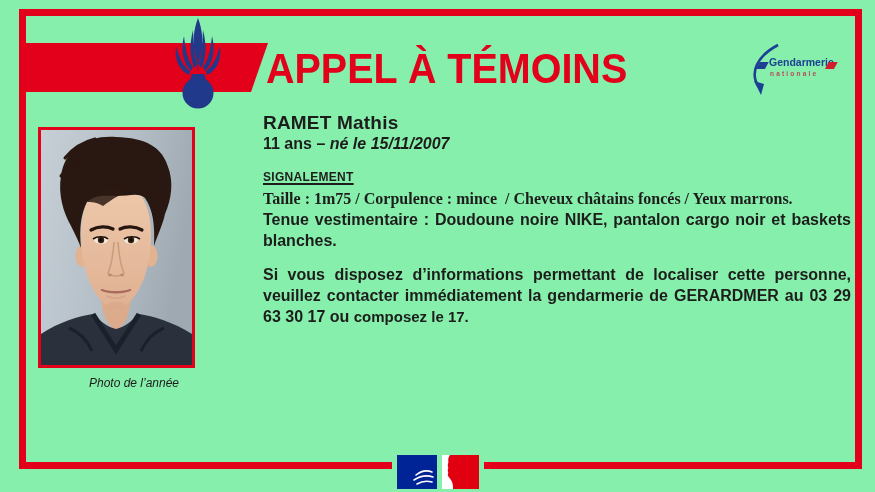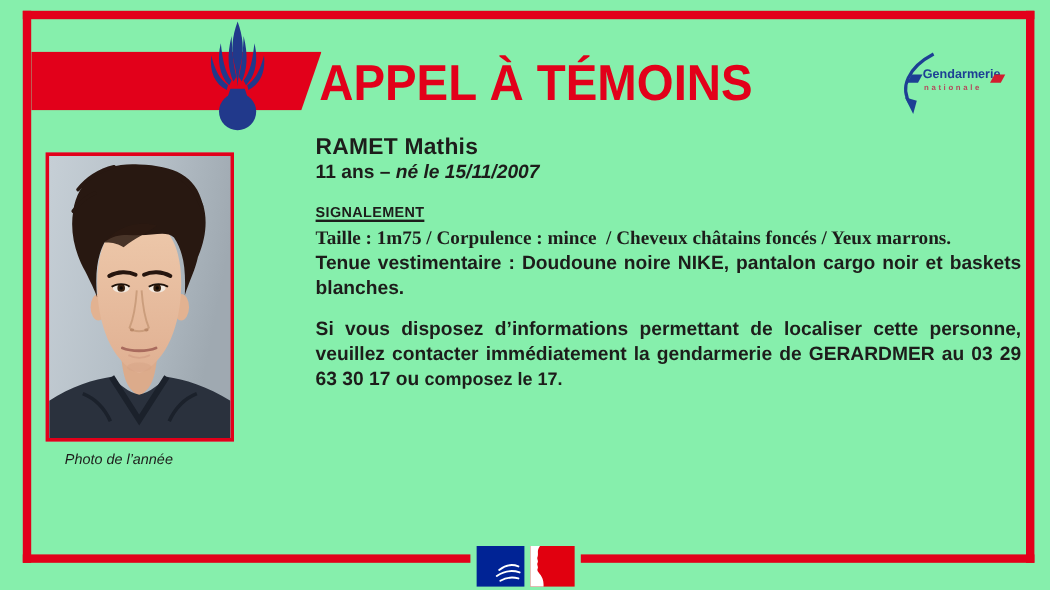--- a/index.html
+++ b/index.html
@@ -30,21 +30,21 @@
   .pgram.red{left:81px;top:20px;background:#d21d2f;}
   .brand-name{position:absolute;left:23px;top:14px;font-size:10.5px;font-weight:700;
               color:#1d3f94;white-space:nowrap;}
   .brand-sub{position:absolute;left:24px;top:28px;font-size:6.5px;font-weight:700;
              letter-spacing:2.2px;color:#b5485c;white-space:nowrap;}
 
   
   .photo{position:absolute;left:38px;top:127px;width:157px;height:241px;margin:0;
          border:3px solid #e2001a;box-sizing:border-box;background:#b5bfc7;}
   .photo svg{display:block;}
-  .caption{position:absolute;left:54px;top:376px;width:160px;text-align:left;
+  .caption{position:absolute;left:54px;top:376px;width:160px;text-align:center;
            font-style:italic;font-size:12px;color:#1d1d1b;}
 
   
   .content{position:absolute;left:247px;top:112px;width:588px;font-weight:700;margin-left:16px;}
   .content h2{font-size:19px;line-height:22px;margin:0;letter-spacing:0.2px;}
   .birth{font-size:16px;line-height:20px;margin:0 0 13px;}
   .birth .it{font-style:italic;}
   .just{font-size:16px;line-height:21px;margin:0 0 13px;text-align:justify;
         text-justify:inter-word;}
   .just.m0{margin-bottom:0;font-family:Liberation Serif, serif;}

